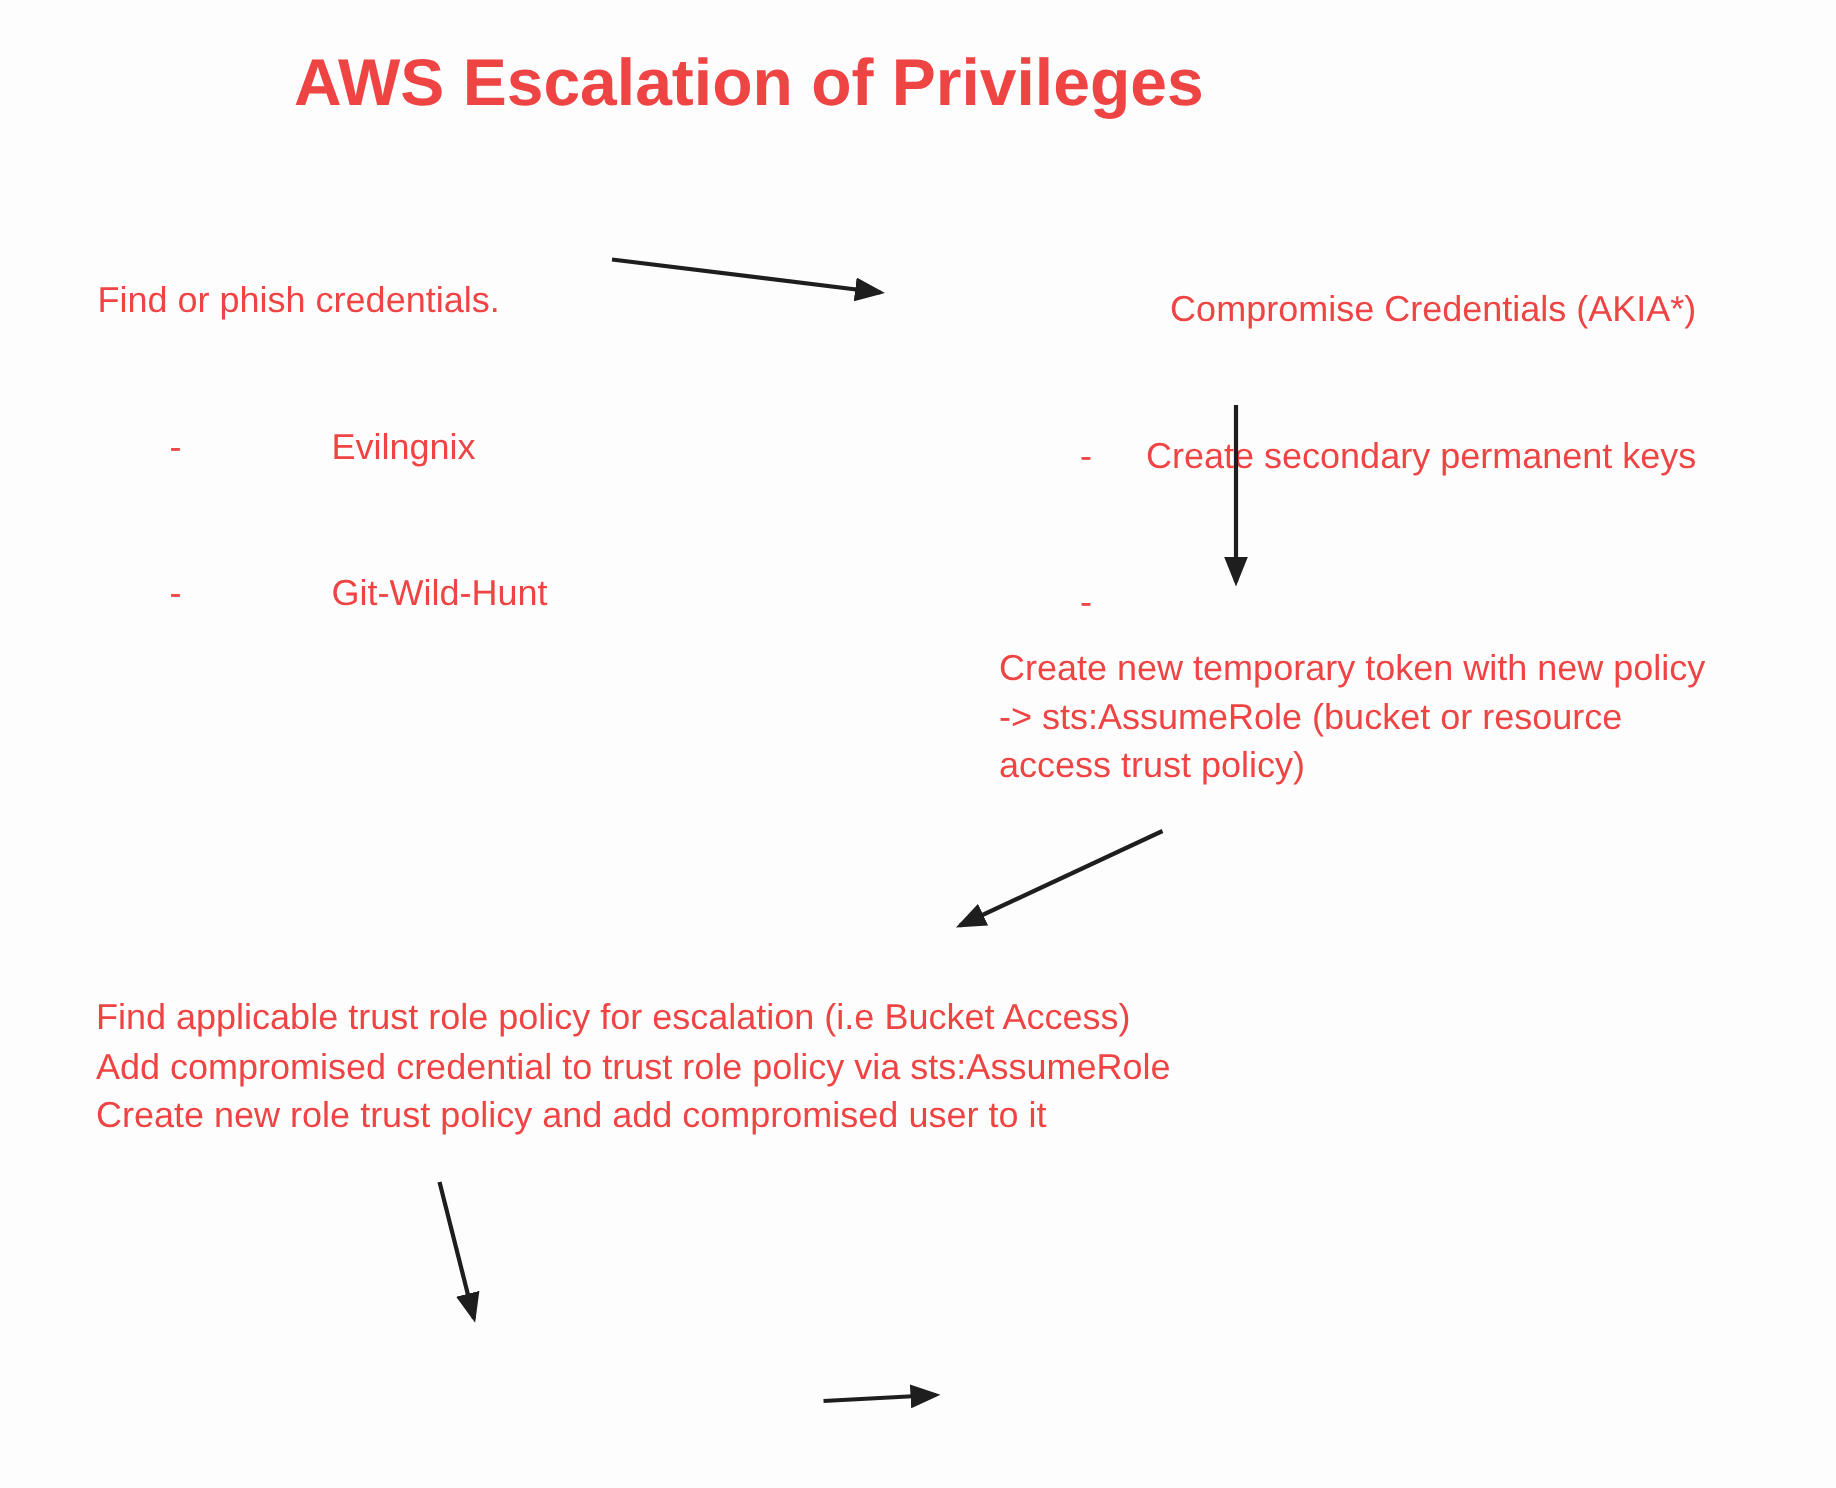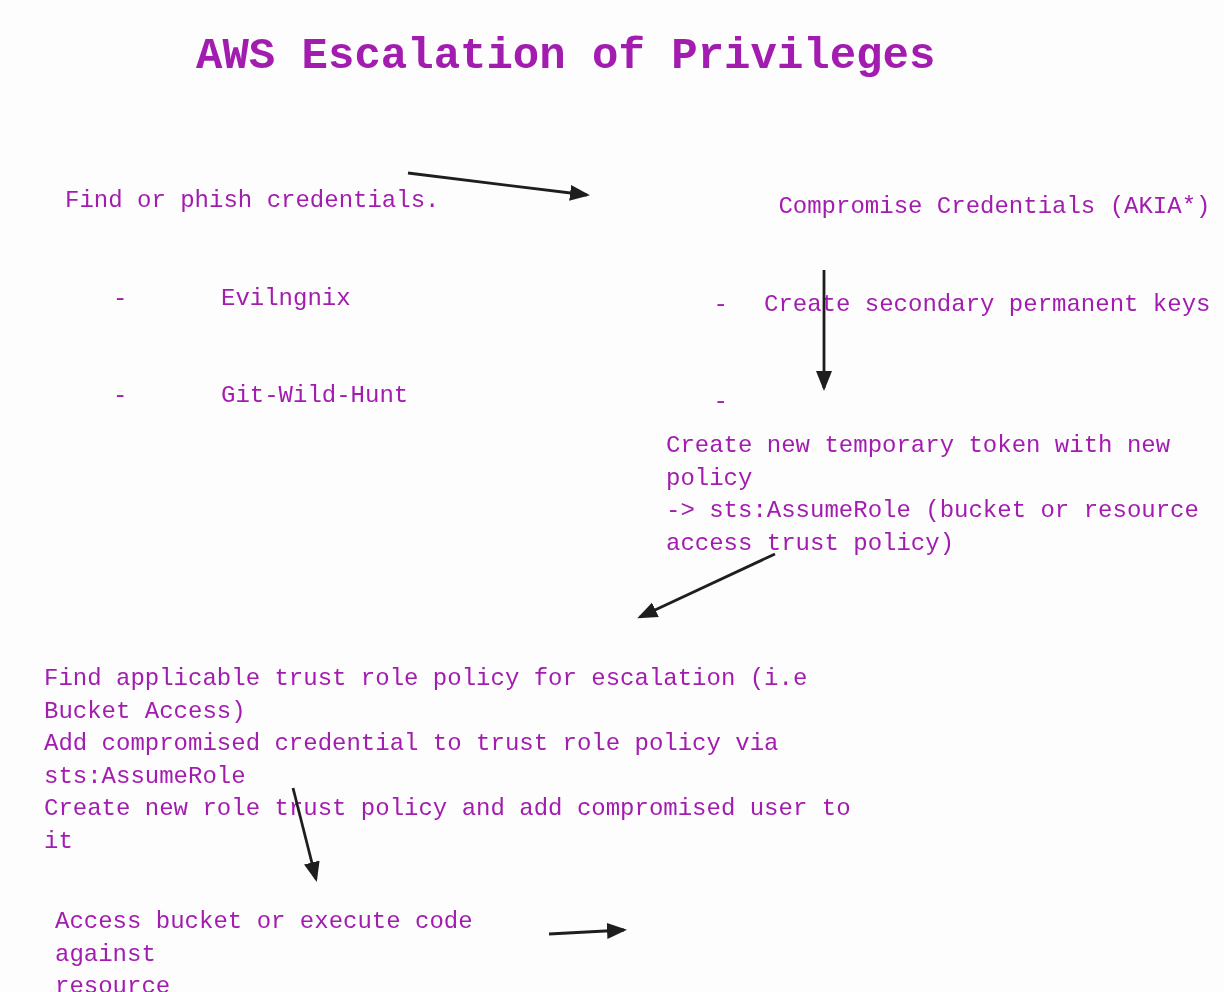--- a/index.html
+++ b/index.html
@@ -43,34 +43,34 @@
     padding-left: 48px;
     box-sizing: content-box;
   }
   .li-text {
     white-space: pre-wrap;
     margin-left: 36px;
   }
   .find       { left: 65px;  top: 120px; }
   .compromise { left: 608px; top: 126px; text-align: right; }
   .token      { left: 638px; top: 430px; width: 560px; margin-left: 28px; }
-  .trust      { left: 44px;  top: 663px; width: 840px; }
+  .trust      { left: 64px;  top: 663px; width: 840px; }
   .access     { left: 55px;  top: 906px; width: 500px; }
   .exfil      { left: 648px; top: 916px; width: 540px; }
   .arrows {
     position: absolute;
     left: 0;
     top: 0;
     pointer-events: none;
   }
 </style>
 </head>
 <body>
 
-<div class="canvas" style="background: rgb(253, 253, 253); color: #a21caf; font-family: Liberation Mono, monospace;">
+<div class="canvas" style="background: rgb(253, 253, 253); color: #ef4444;">
 
   <h1 class="title">AWS Escalation of Privileges</h1>
 
   <div class="node find">
     <div class="heading">Find or phish credentials.</div>
     <div class="li">
       <span class="dash">-</span>
       <span class="li-text">Evilngnix</span>
     </div>
     <div class="li">
@@ -91,22 +91,20 @@
   </div>
 
   <div class="node token">Create new temporary token with new policy
 -&gt; sts:AssumeRole (bucket or resource
 access trust policy)</div>
 
   <div class="node trust">Find applicable trust role policy for escalation (i.e Bucket Access)
 Add compromised credential to trust role policy via sts:AssumeRole
 Create new role trust policy and add compromised user to it</div>
 
-  <div class="node access">Access bucket or execute code against
-resource</div>
 
 
   <svg class="arrows" width="1224" height="992" viewBox="0 0 1224 992" xmlns="http://www.w3.org/2000/svg">
     <defs>
       <marker id="arrowhead" markerUnits="userSpaceOnUse" markerWidth="20" markerHeight="16" refX="17" refY="8" orient="auto">
         <path d="M0,0 L20,8 L0,16 Z" fill="#1e1e1e"></path>
       </marker>
     </defs>
   <line x1="408" y1="173" x2="587" y2="195" stroke="#1e1e1e" stroke-width="2.8" marker-end="url(#arrowhead)"></line>
       <line x1="824" y1="270" x2="824" y2="388" stroke="#1e1e1e" stroke-width="2.8" marker-end="url(#arrowhead)"></line>

